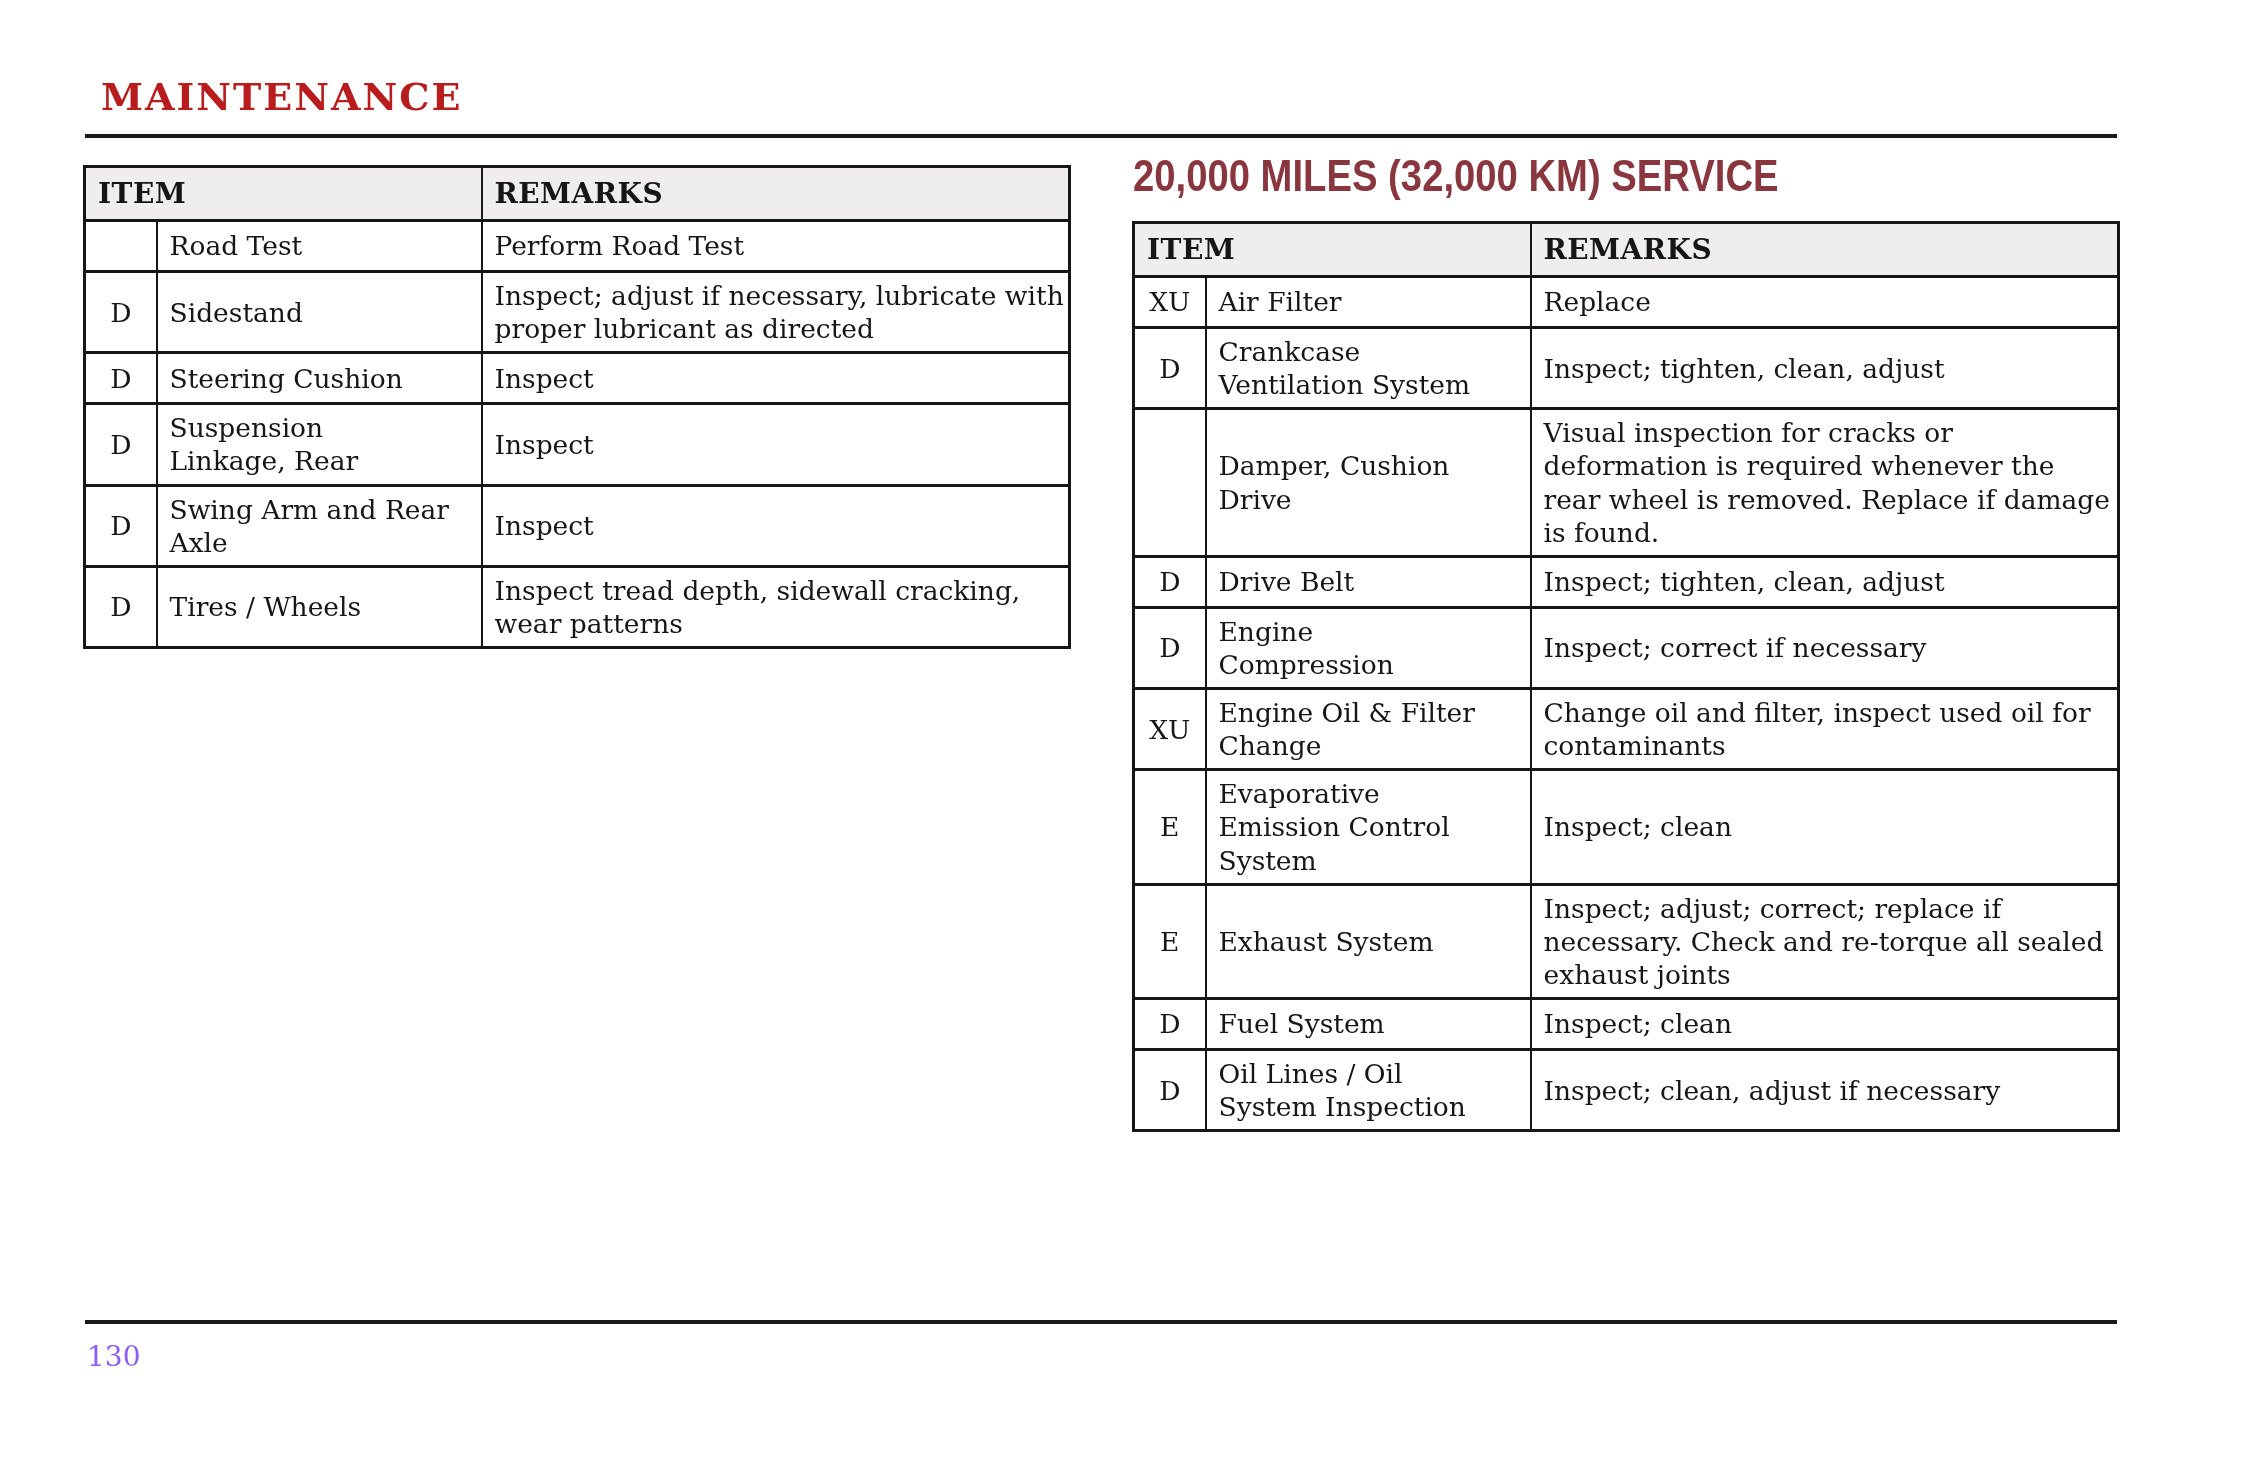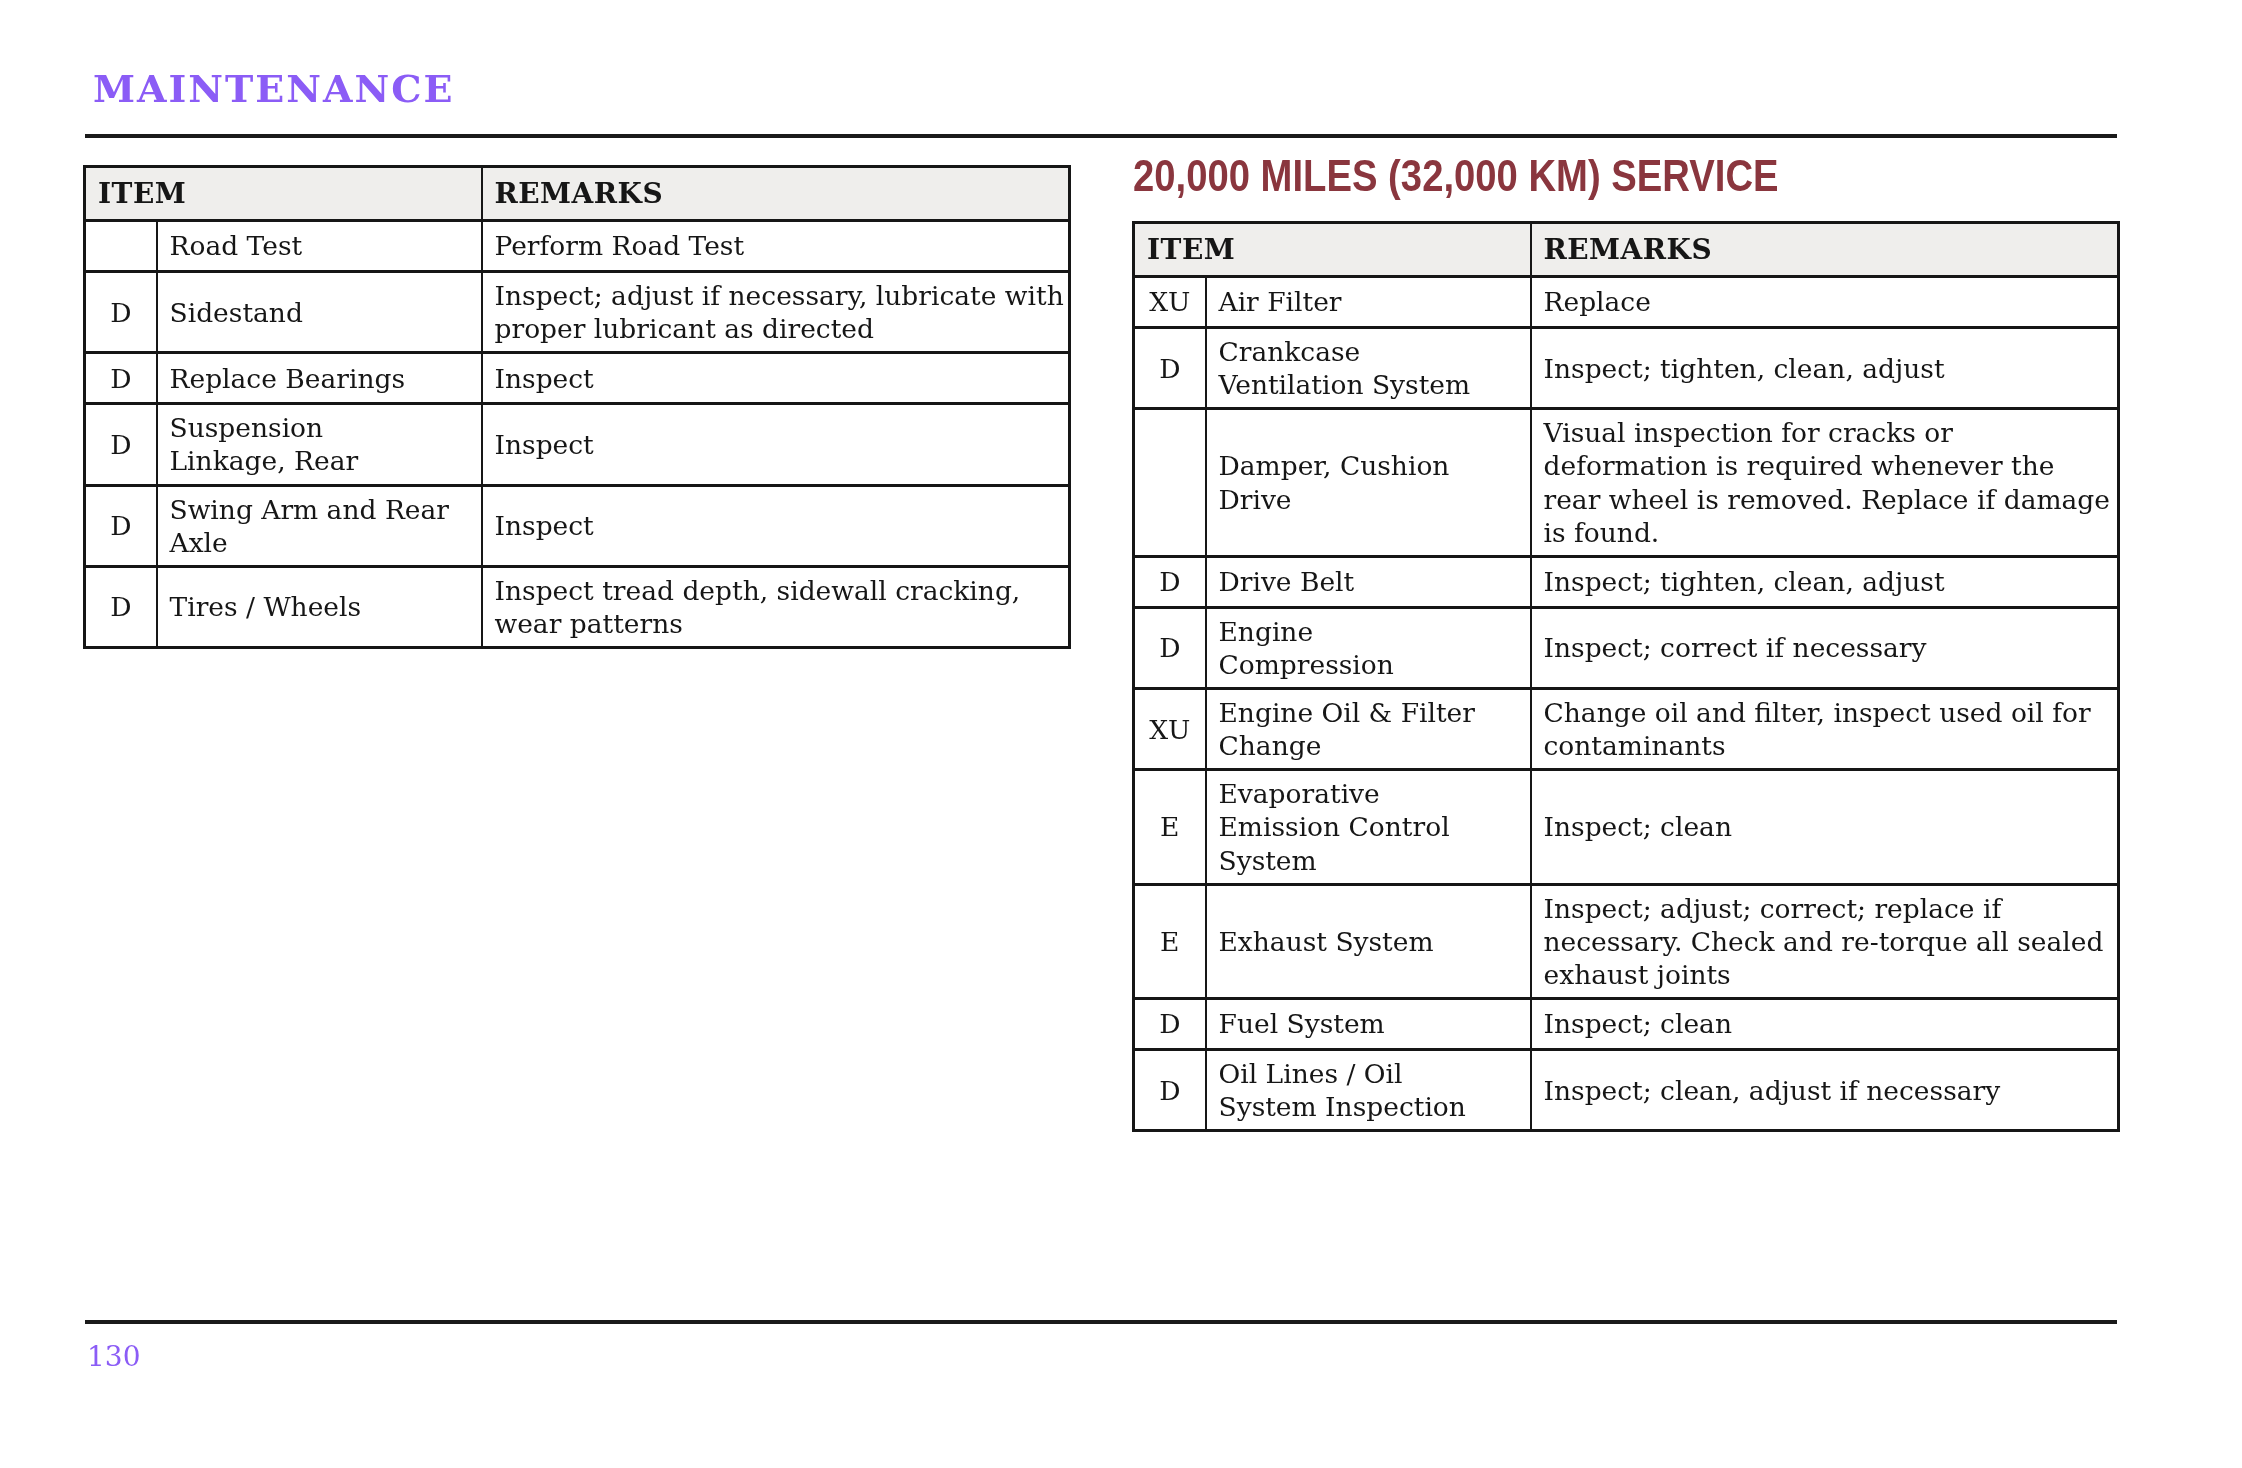--- a/index.html
+++ b/index.html
@@ -1,22 +1,22 @@
 <!DOCTYPE html>
 <html><head>
 <meta charset="utf-8">
 <style>
   html,body{margin:0;padding:0;}
   body{
     width:2242px;height:1468px;position:relative;background:#ffffff;
     font-family:"DejaVu Serif", serif;color:#161616;overflow:hidden;
   }
   .page-title{
-    position:absolute;left:85px;top:58px;margin:8px;
-    font-size:38px;font-weight:700;letter-spacing:2px;color:#8b5cf6;
+    position:absolute;left:85px;top:58px;margin:16px;
+    font-size:38px;font-weight:700;letter-spacing:2px;color:#b91c1c;
   }
   .rule{position:absolute;left:85px;width:2032px;height:4px;background:#1a1a1a;}
   .rule-top{top:134px;}
   .rule-bottom{top:1320px;}
   .page-number{position:absolute;left:87px;top:1340px;font-size:28px;color:#8b5cf6;}
 
   table.mtable{
     position:absolute;border-collapse:collapse;table-layout:fixed;
     width:985px;background:#fff;
   }
@@ -72,21 +72,21 @@
         <td class="item">Road Test</td>
         <td class="remarks">Perform Road Test</td>
       </tr>
       <tr>
         <td class="code">D</td>
         <td class="item">Sidestand</td>
         <td class="remarks">Inspect; adjust if necessary, lubricate with proper lubricant as directed</td>
       </tr>
       <tr>
         <td class="code">D</td>
-        <td class="item">Replace Bearings</td>
+        <td class="item">Steering Cushion</td>
         <td class="remarks">Inspect</td>
       </tr>
       <tr>
         <td class="code">D</td>
         <td class="item">Suspension
 Linkage, Rear</td>
         <td class="remarks">Inspect</td>
       </tr>
       <tr>
         <td class="code">D</td>

